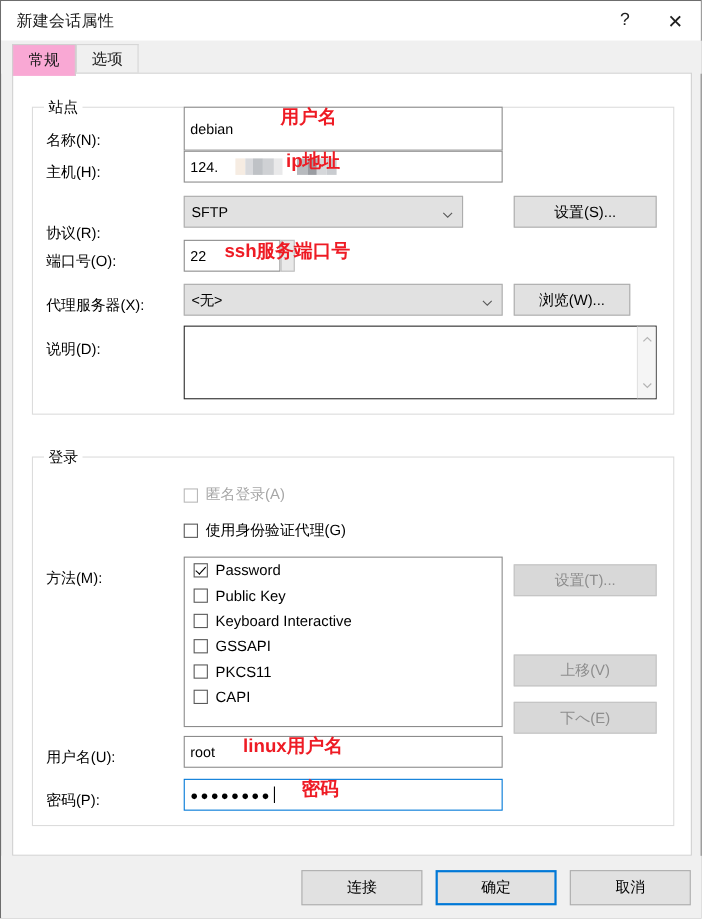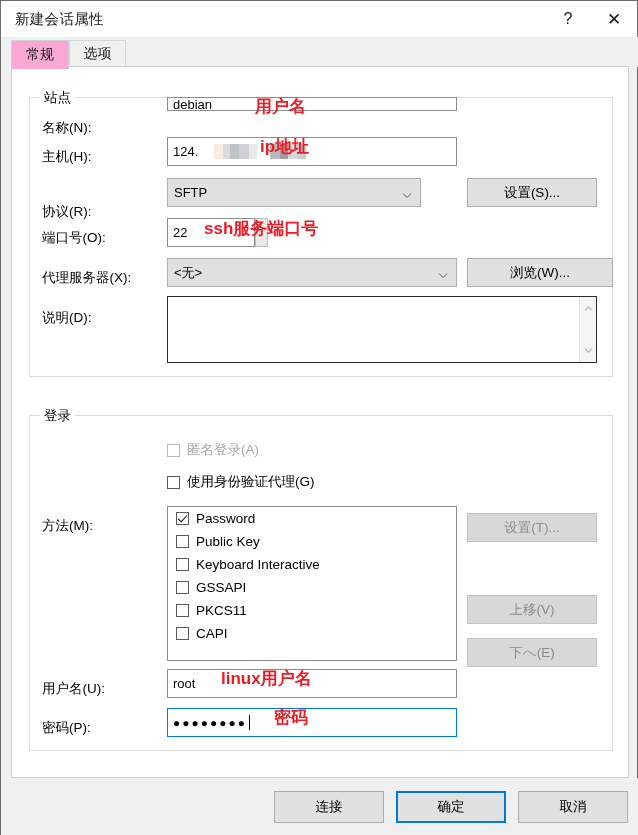--- a/index.html
+++ b/index.html
@@ -101,21 +101,21 @@
     <div class="tab inactive">选项</div>
   </div>
 
   <div class="tabpage">
 
     <div class="group" style="left:17px;top:30px;width:584px;height:280px;">
       <div class="group-title">站点</div>
     </div>
 
     <div class="lbl" style="left:30px;top:52px;">名称(N):</div>
-    <div class="txt" style="left:155px;top:30px;width:290px;height:14px;">
+    <div class="txt" style="left:155px;top:30px;width:290px;height:40px;">
       <span>debian</span>
     </div>
     <div class="anno" style="left:243px;top:28px;">用户名</div>
 
     <div class="lbl" style="left:30px;top:81px;">主机(H):</div>
     <div class="txt" style="left:155px;top:70px;width:290px;height:29px;">
       <span>124.</span>
       <span class="mosaic" style="left:46px;top:6px;">
         <i style="width:9px;background:#f6ece2;"></i>
           <i style="width:7px;background:#d9dadd;"></i>
@@ -151,21 +151,21 @@
 
     <div class="lbl" style="left:30px;top:202px;">代理服务器(X):</div>
     <div class="combo" style="left:155px;top:191px;width:290px;height:29px;">
       <span>&lt;无&gt;</span>
       <span class="arrow">
         <svg viewBox="0 0 10 10" width="10" height="10">
             <polyline points="1,3 5,7 9,3" fill="none" stroke="#5a5a5a" stroke-width="1"></polyline>
           </svg>
       </span>
     </div>
-    <div class="btn" style="left:455px;top:191px;width:146px;height:29px;">浏览(W)...</div>
+    <div class="btn" style="left:455px;top:191px;width:106px;height:29px;">浏览(W)...</div>
 
     <div class="lbl" style="left:30px;top:242px;">说明(D):</div>
     <div class="memo" style="left:155px;top:229px;width:430px;height:67px;">
       <span style="position:absolute;left:4px;top:2px;font-size:13px;"></span>
       <div class="sb">
         <div class="up">
           <svg viewBox="0 0 10 10" width="9" height="9">
               <polyline points="1,6 5,2 9,6" fill="none" stroke="#b4b4b4" stroke-width="1.2"></polyline>
             </svg>
         </div>

